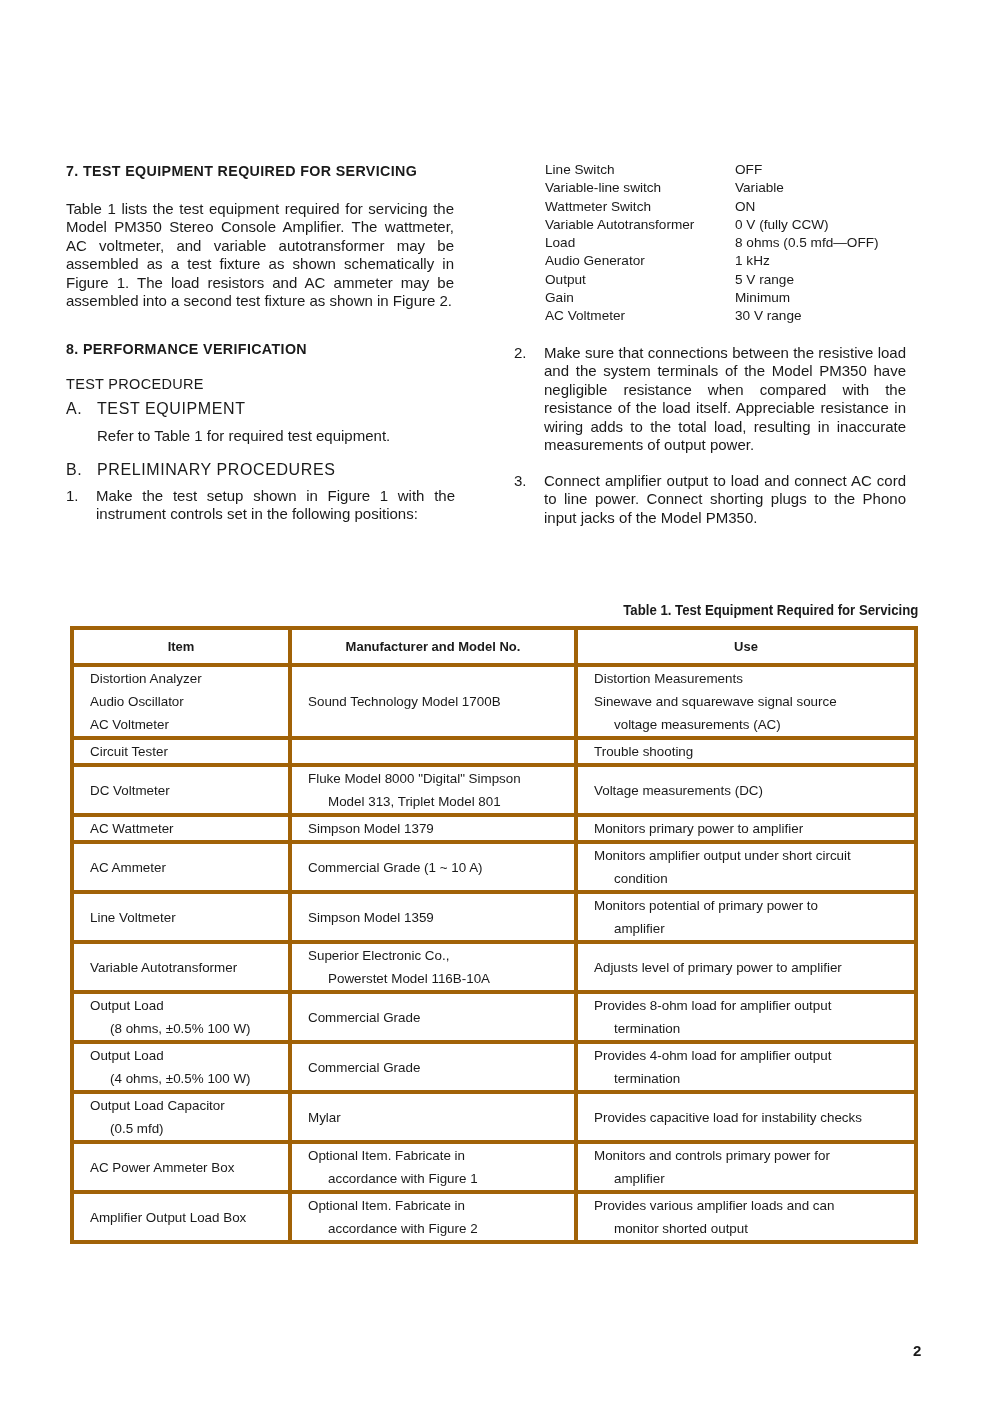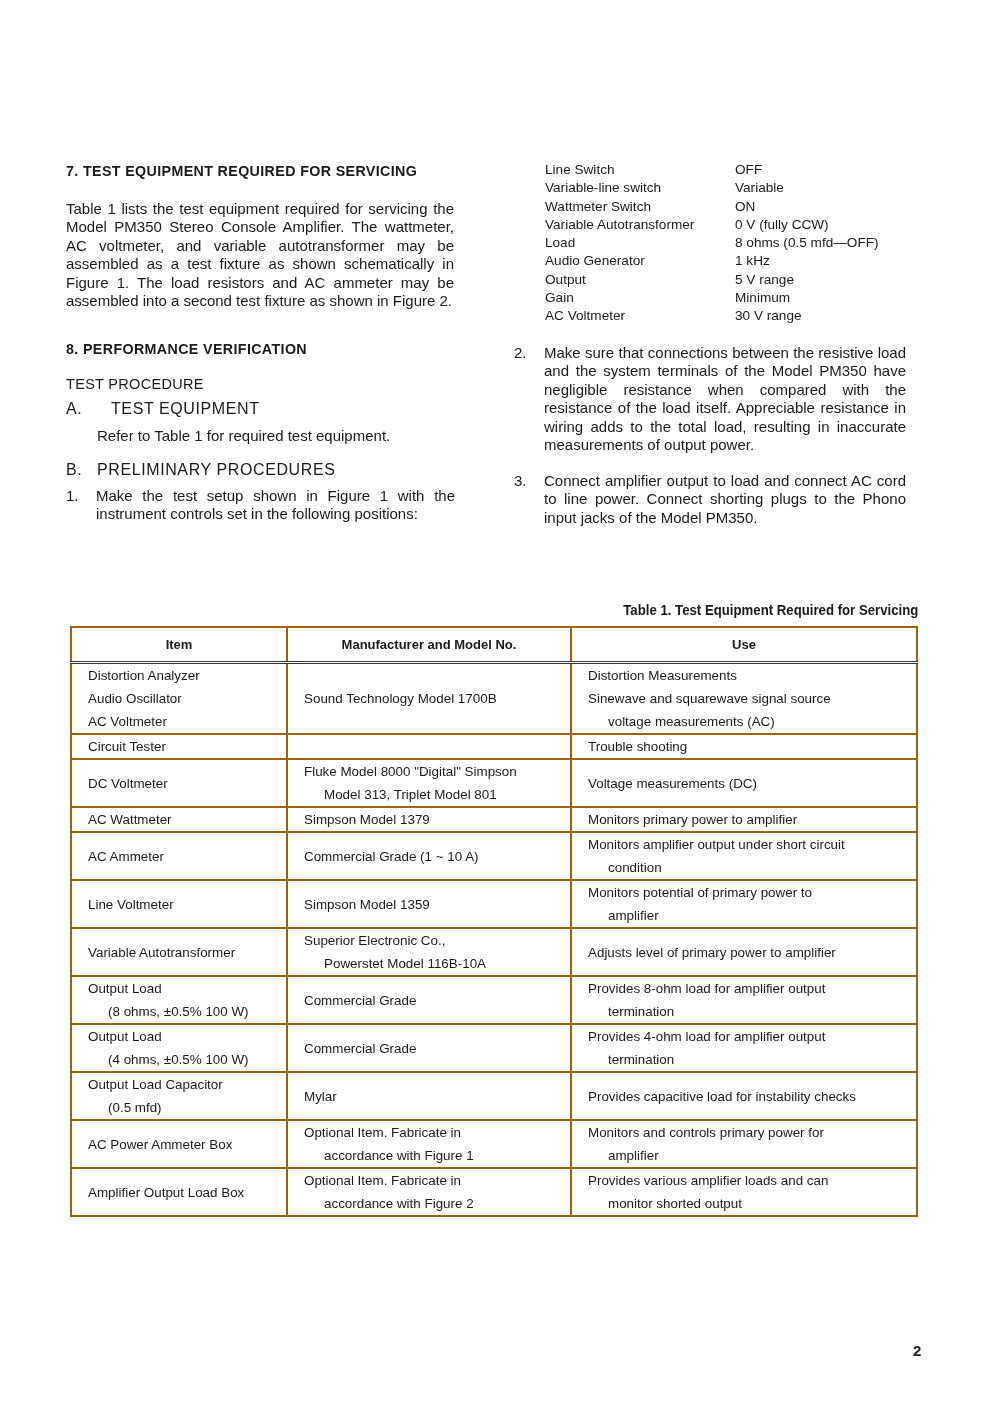--- a/index.html
+++ b/index.html
@@ -13,40 +13,40 @@
   .subh { font-size: 16px; letter-spacing: 0.6px; white-space: nowrap; }
   .num { position: absolute; left: 0; }
   .item-body { margin-left: 30px; }
   .settings { font-size: 13.6px; line-height: 18.3px; }
   .settings .row { display: flex; }
   .settings .lbl { width: 190px; }
   .tbl-caption { font-weight: bold; font-size: 15px; white-space: nowrap;
                  transform: scaleX(0.88); transform-origin: right top; }
   table.eq { position: absolute; left: 70px; top: 626px; width: 848px; border-collapse: collapse;
              font-size: 13.4px; }
-  table.eq th, table.eq td { border: 2px solid #a16207; vertical-align: middle; padding: 0 16px; }
+  table.eq th, table.eq td { border: 4px solid #a16207; vertical-align: middle; padding: 0 16px; }
   table.eq th { font-weight: bold; height: 33px; text-align: center; font-size: 13px; }
   table.eq thead tr { border-bottom: 3px double #333; }
   table.eq td .ln { line-height: 23px; }
   table.eq td .ind { padding-left: 20px; }
   table.eq td.col1 { width: 182px; }
   table.eq td.col2 { width: 250px; }
   .page-num { font-weight: bold; font-size: 15px; }
 </style>
 </head>
 <body>
 
 <div class="abs h-sec" style="left:66px; top:162px;">7. TEST EQUIPMENT REQUIRED FOR SERVICING</div>
 <div class="abs para" style="left:66px; top:200px; width:388px;">Table 1 lists the test equipment required for servicing the Model PM350 Stereo Console Amplifier. The wattmeter, AC voltmeter, and variable autotransformer may be assembled as a test fixture as shown schematically in Figure 1. The load resistors and AC ammeter may be assembled into a second test fixture as shown in Figure 2.</div>
 
 <div class="abs h-sec" style="left:66px; top:340px;">8. PERFORMANCE VERIFICATION</div>
 <div class="abs sub" style="left:66px; top:376px;">TEST PROCEDURE</div>
 
 <div class="abs subh" style="left:66px; top:400px;">A.</div>
-<div class="abs subh" style="left:111px; top:400px;">TEST EQUIPMENT</div>
+<div class="abs subh" style="left:97px; top:400px;">TEST EQUIPMENT</div>
 <div class="abs para" style="left:97px; top:427px; white-space:nowrap;">Refer to Table 1 for required test equipment.</div>
 
 <div class="abs subh" style="left:66px; top:461px;">B.</div>
 <div class="abs subh" style="left:97px; top:461px;">PRELIMINARY PROCEDURES</div>
 
 <div class="abs para" style="left:66px; top:487px; width:389px;">
   <span class="num">1.</span>
   <div class="item-body">Make the test setup shown in Figure 1 with the instrument controls set in the following positions:</div>
 </div>
 

